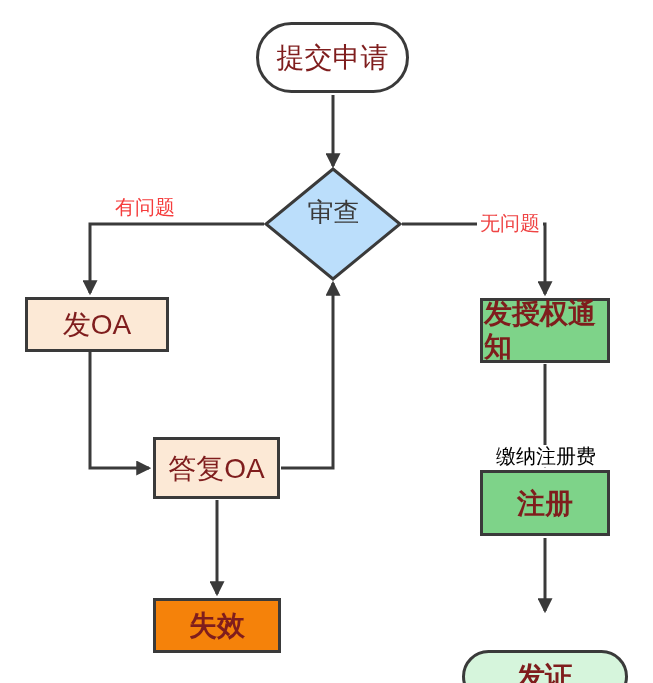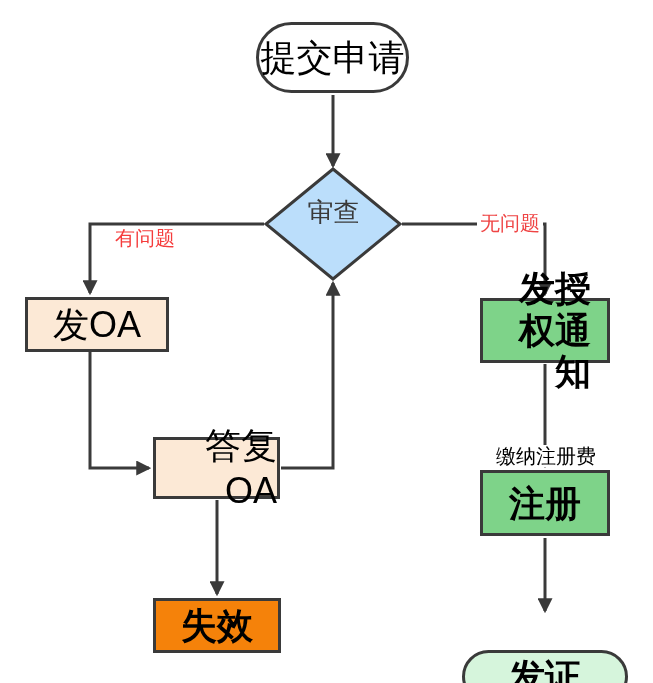--- a/index.html
+++ b/index.html
@@ -26,23 +26,23 @@
     stroke-width: 3;
     marker-end: url(#arrowhead);
   }
   .node {
     position: absolute;
     box-sizing: border-box;
     border: 3px solid #3A3A3A;
     display: flex;
     align-items: center;
     justify-content: center;
-    font-size: 36px;
-    color: #000000;
-    text-align: right;
+    font-size: 28px;
+    color: #7f1d1d;
+    text-align: left;
     line-height: 1.25;
     z-index: 2;
   }
   .bold { font-weight: bold; }
   .diamond-label {
     position: absolute;
     left: 267px; top: 157px;
     width: 133px; height: 110px;
     display: flex;
     align-items: center;
@@ -99,31 +99,31 @@
   </div>
 
   <div class="node bold" style="left: 153px; top: 598px; width: 128px; height: 55px; background-color: rgb(245, 130, 10);">
     <span>失效</span>
   </div>
 
   <div class="node" style="left: 153px; top: 437px; width: 127px; height: 62px; background-color: rgb(252, 233, 214);">
     <span>答复OA</span>
   </div>
 
-  <div class="node bold" style="left: 480px; top: 298px; width: 130px; height: 65px; padding: 0px 16px; line-height: 1.15; background-color: rgb(126, 211, 137);">
+  <div class="node bold" style="left: 480px; top: 298px; width: 130px; height: 65px; padding: 0px 1px; line-height: 1.15; background-color: rgb(126, 211, 137);">
     <span>发授权通知</span>
   </div>
 
   <div class="node bold" style="left: 480px; top: 470px; width: 130px; height: 66px; background-color: rgb(126, 211, 137);">
     <span>注册</span>
   </div>
 
   <div class="node bold" style="left: 462px; top: 614px; width: 166px; height: 53px; border-radius: 27px; background-color: rgb(214, 245, 220); margin-top: 36px;">
     <span>发证</span>
   </div>
 
-  <div class="edge-label" style="left: 145px; top: 227px; color: rgb(245, 60, 60);">有问题</div>
+  <div class="edge-label" style="left: 145px; top: 196px; color: rgb(245, 60, 60);">有问题</div>
 
   <div class="edge-label" style="left: 510px; top: 212px; color: #ef4444;">无问题</div>
 
   <div class="edge-label" style="left: 546px; top: 408px; color: #000000; margin-top: 37px;">缴纳注册费</div>
 
 </div>
 
 </body></html>

